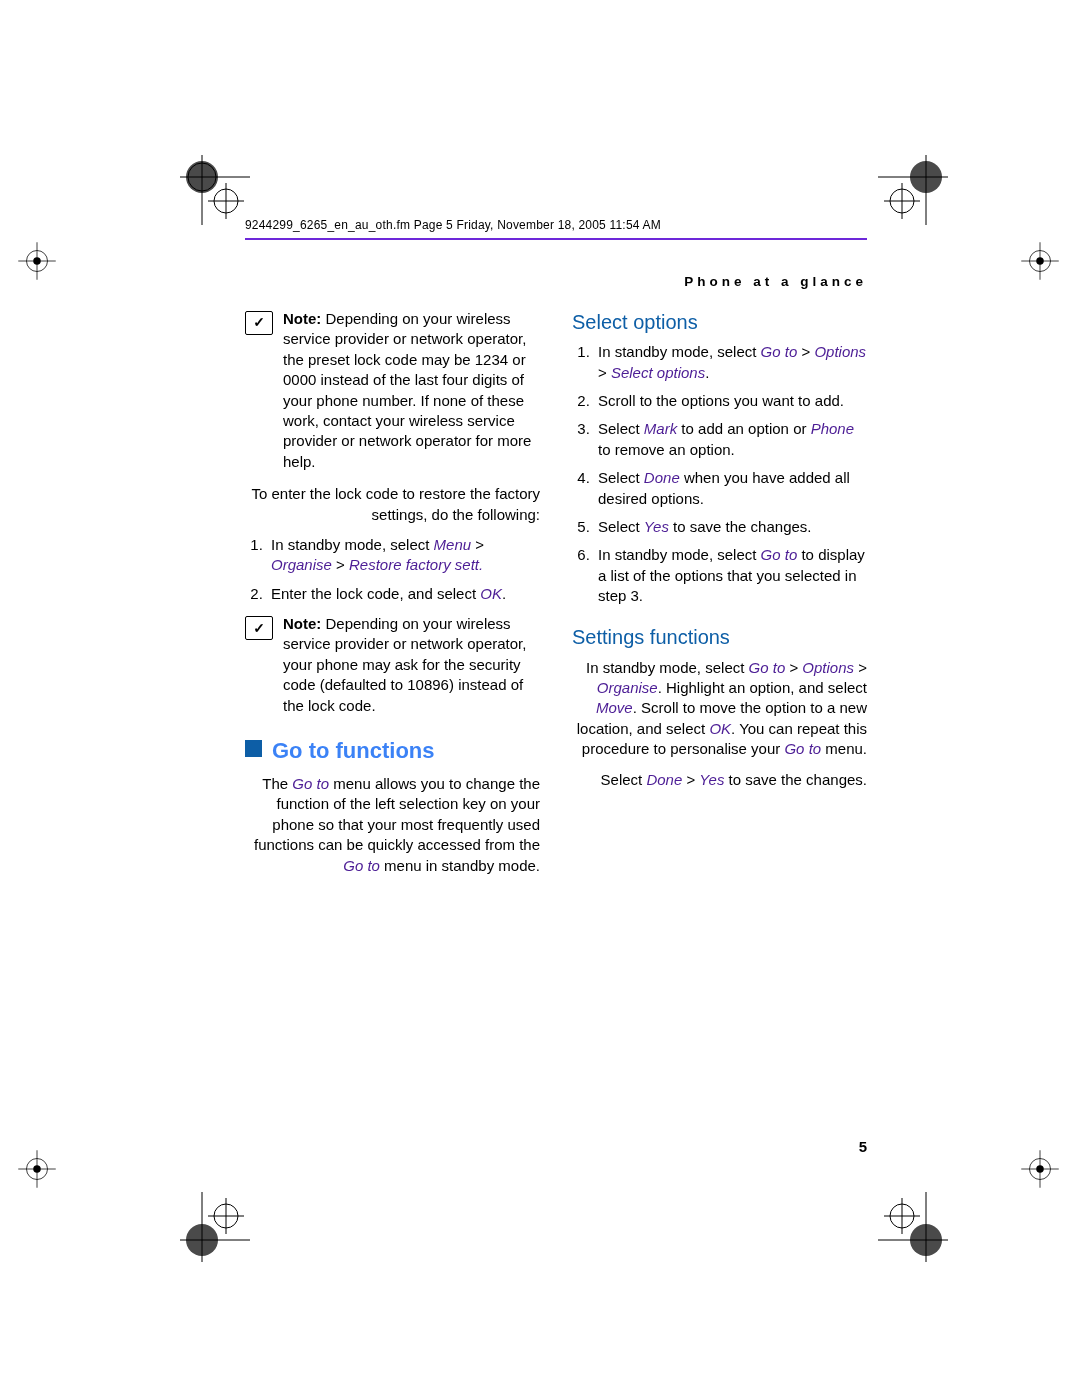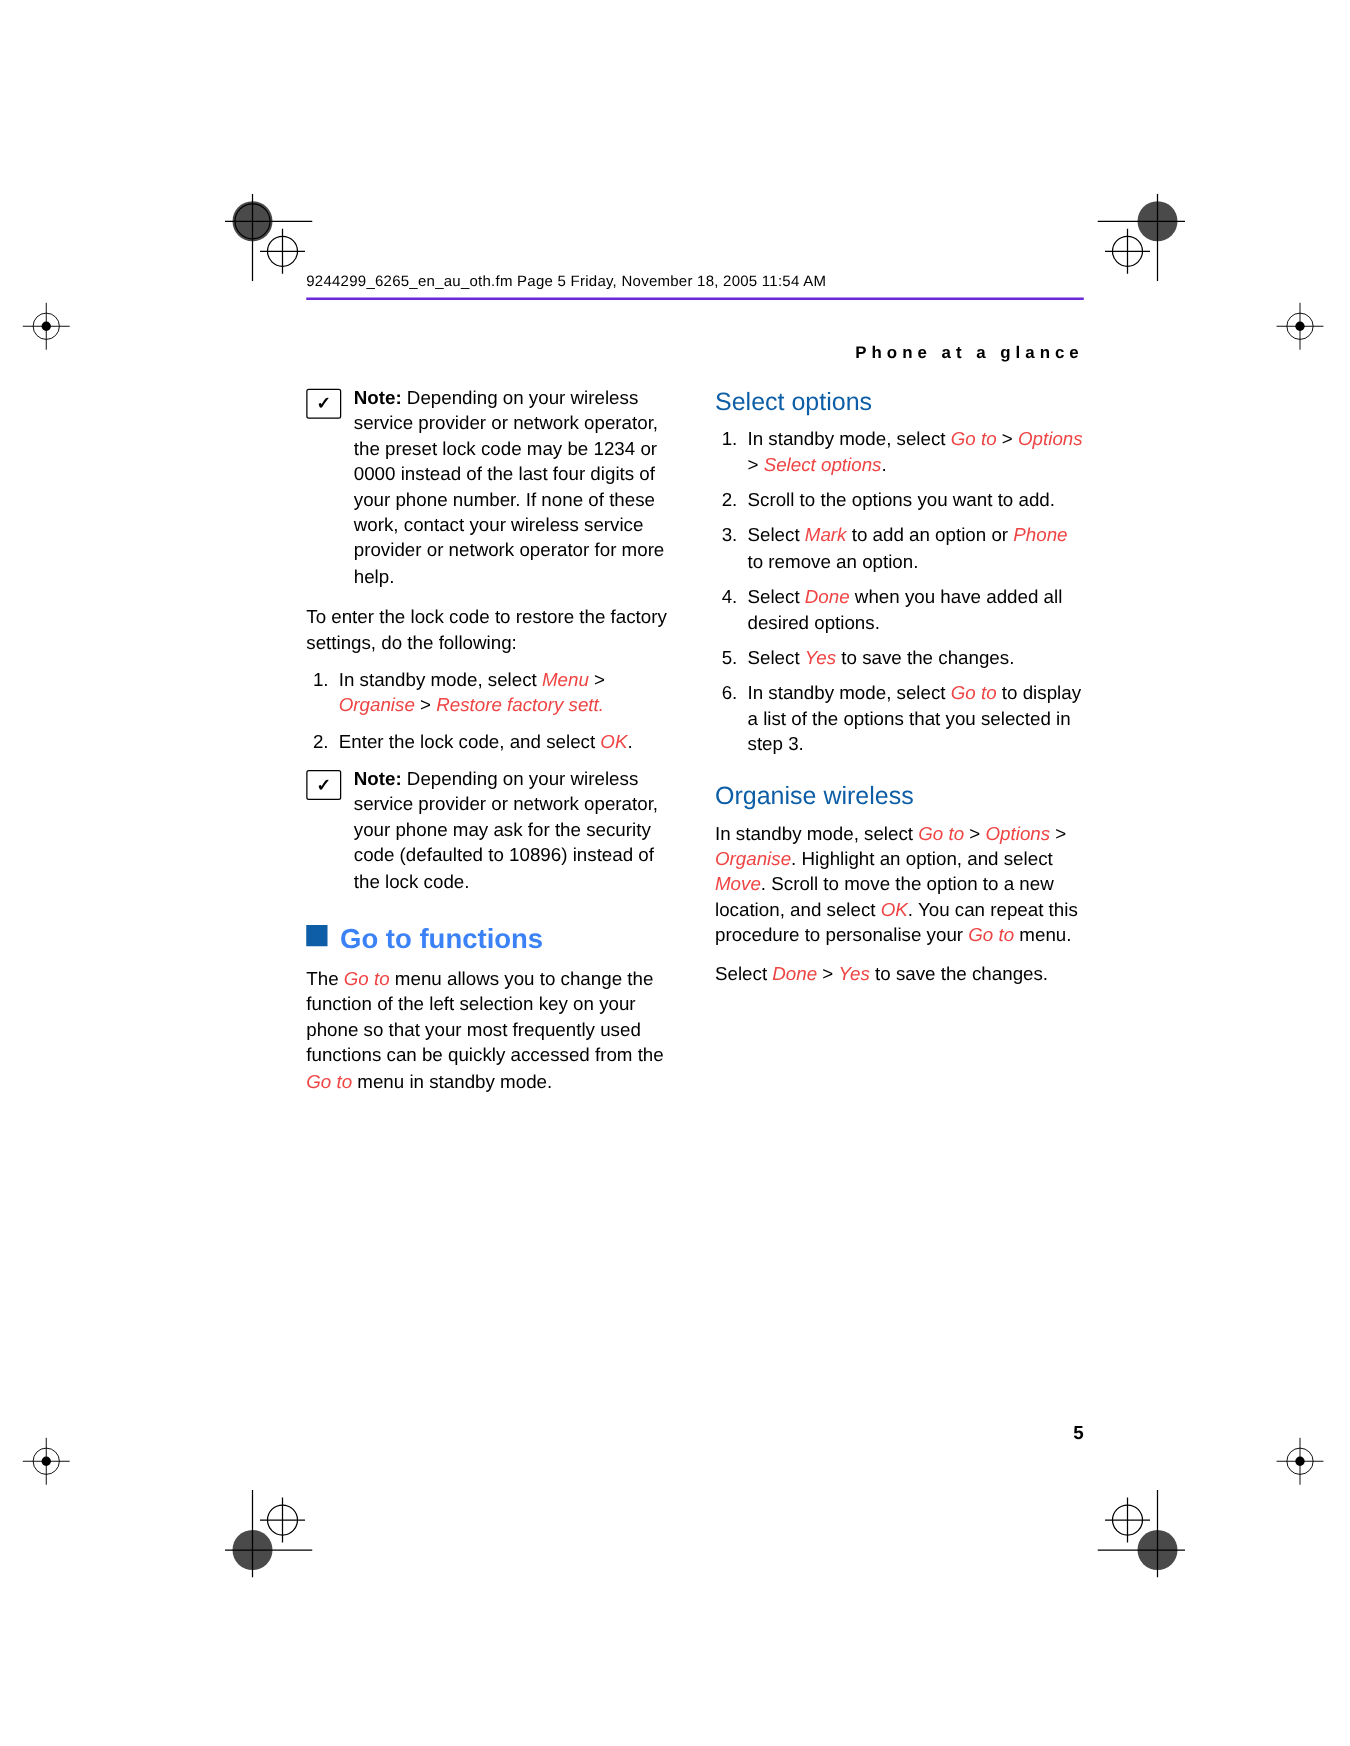--- a/index.html
+++ b/index.html
@@ -42,21 +42,21 @@
   }
   .cols{
     display:flex;
     gap:32px;
   }
   .col{
     flex:1 1 0;
     font-size:15px;
     line-height:1.36;
   }
-  p{margin:0 0 10px 0;}
+  p{margin:0 0 10px 0;text-align:right;}
   ol{margin:0 0 10px 0;padding-left:22px;}
   ol li{margin-bottom:8px;padding-left:4px;}
   .note{display:flex;gap:10px;margin-bottom:12px;}
   .note .icon{
     flex:0 0 auto;
     width:26px;height:22px;
     border:1.5px solid #000;border-radius:2px;
     display:flex;align-items:center;justify-content:center;
     font-size:14px;font-weight:bold;
     margin-top:2px;
@@ -71,21 +71,21 @@
   h2.major .sq{
     display:inline-block;width:17px;height:17px;
     background:#0d5ea6;margin-right:10px;vertical-align:1px;
   }
   h3.minor{
     color:#0d5ea6;
     font-size:20px;
     font-weight:normal;
     margin:0 0 6px 0;
   }
-  .blue{color:#ef4444;font-style:italic;}
+  .blue{color:#4c1d95;font-style:italic;}
   b{font-weight:bold;margin-top:32px;}
   .pagenum{
     position:absolute;
     left:0;right:0;top:920px;
     text-align:right;
     font-size:15px;
     font-weight:bold;
   }
 </style>
 </head>
@@ -176,20 +176,20 @@
     <div class="col">
       <h3 class="minor">Select options</h3>
       <ol>
         <li><span>In standby mode, select </span><span class="blue">Go to</span><span> &gt; </span><span class="blue">Options</span><span> &gt; </span><span class="blue">Select options</span><span>.</span></li>
         <li>Scroll to the options you want to add.</li>
         <li><span>Select </span><span class="blue">Mark</span><span> to add an option or </span><span class="blue">Phone</span><span> to remove an option.</span></li>
         <li><span>Select </span><span class="blue">Done</span><span> when you have added all desired options.</span></li>
         <li><span>Select </span><span class="blue">Yes</span><span> to save the changes.</span></li>
         <li><span>In standby mode, select </span><span class="blue">Go to</span><span> to display a list of the options that you selected in step 3.</span></li>
       </ol>
-      <h3 class="minor" style="margin-top:18px;">Organise wireless</h3>
+      <h3 class="minor" style="margin-top:18px;">Settings functions</h3>
       <p><span>In standby mode, select </span><span class="blue">Go to</span><span> &gt; </span><span class="blue">Options</span><span> &gt; </span><span class="blue">Organise</span><span>. Highlight an option, and select </span><span class="blue">Move</span><span>. Scroll to move the option to a new location, and select </span><span class="blue">OK</span><span>. You can repeat this procedure to personalise your </span><span class="blue">Go to</span><span> menu.</span></p>
       <p><span>Select </span><span class="blue">Done</span><span> &gt; </span><span class="blue">Yes</span><span> to save the changes.</span></p>
     </div>
   </div>
 
   <div class="pagenum">5</div>
 </div>
 
 </body></html>

